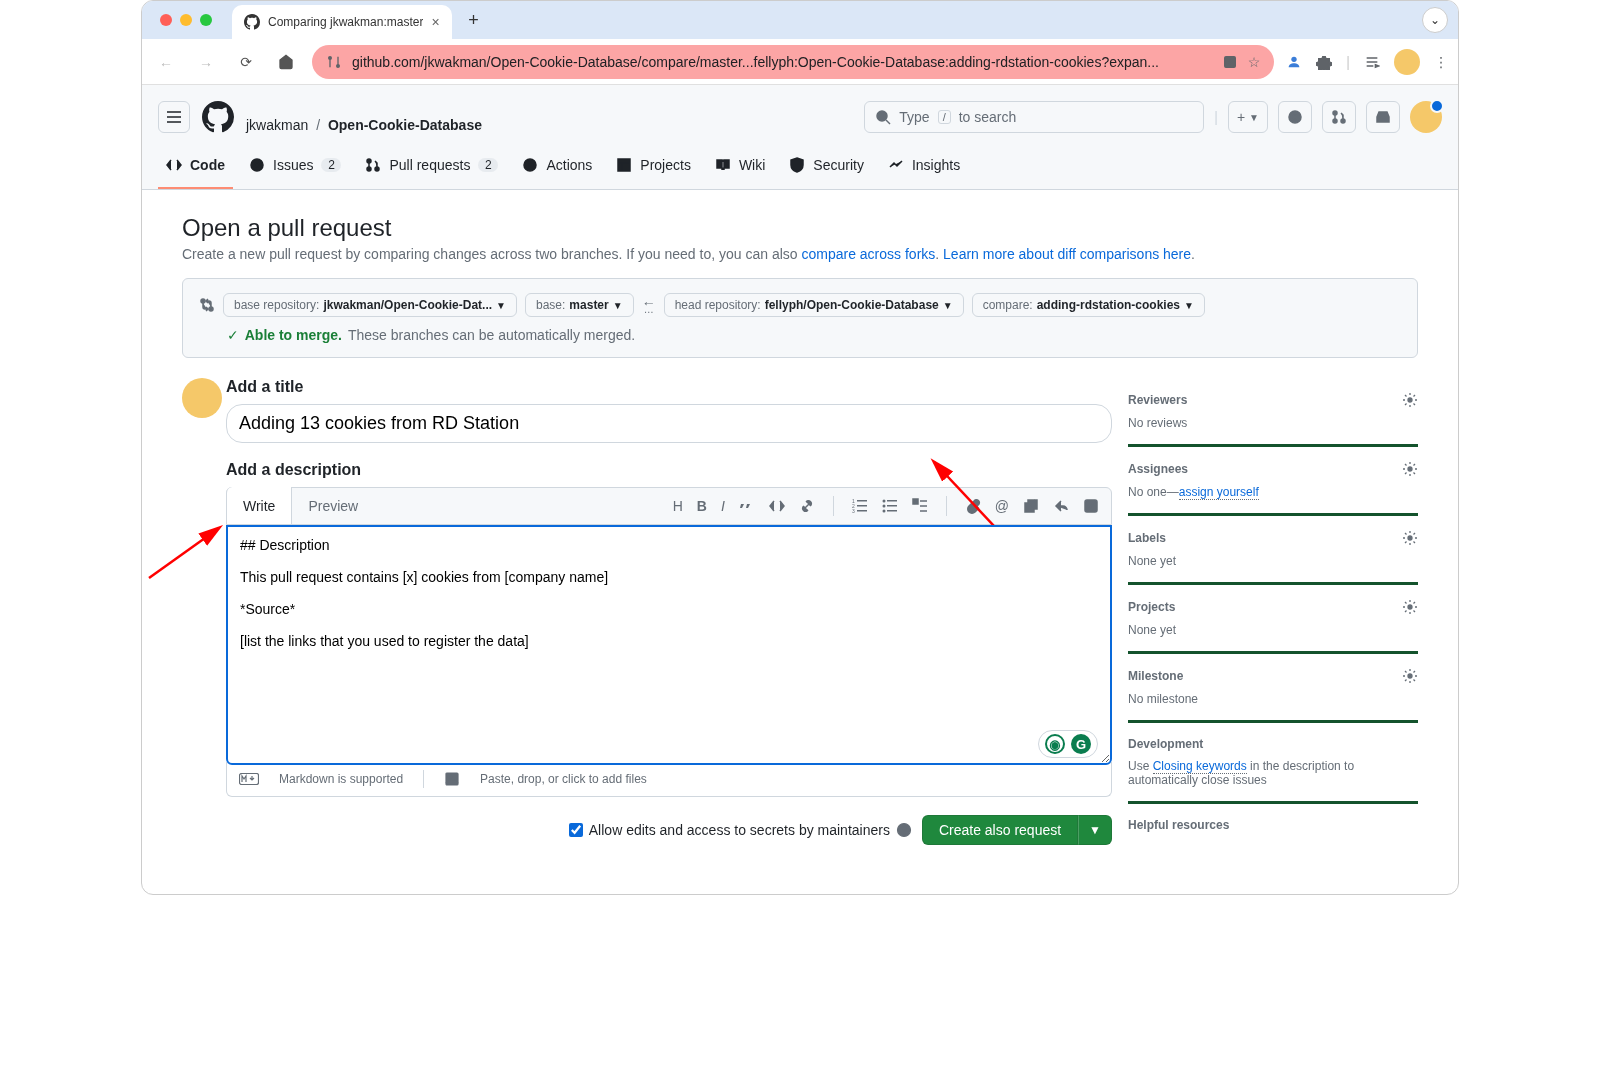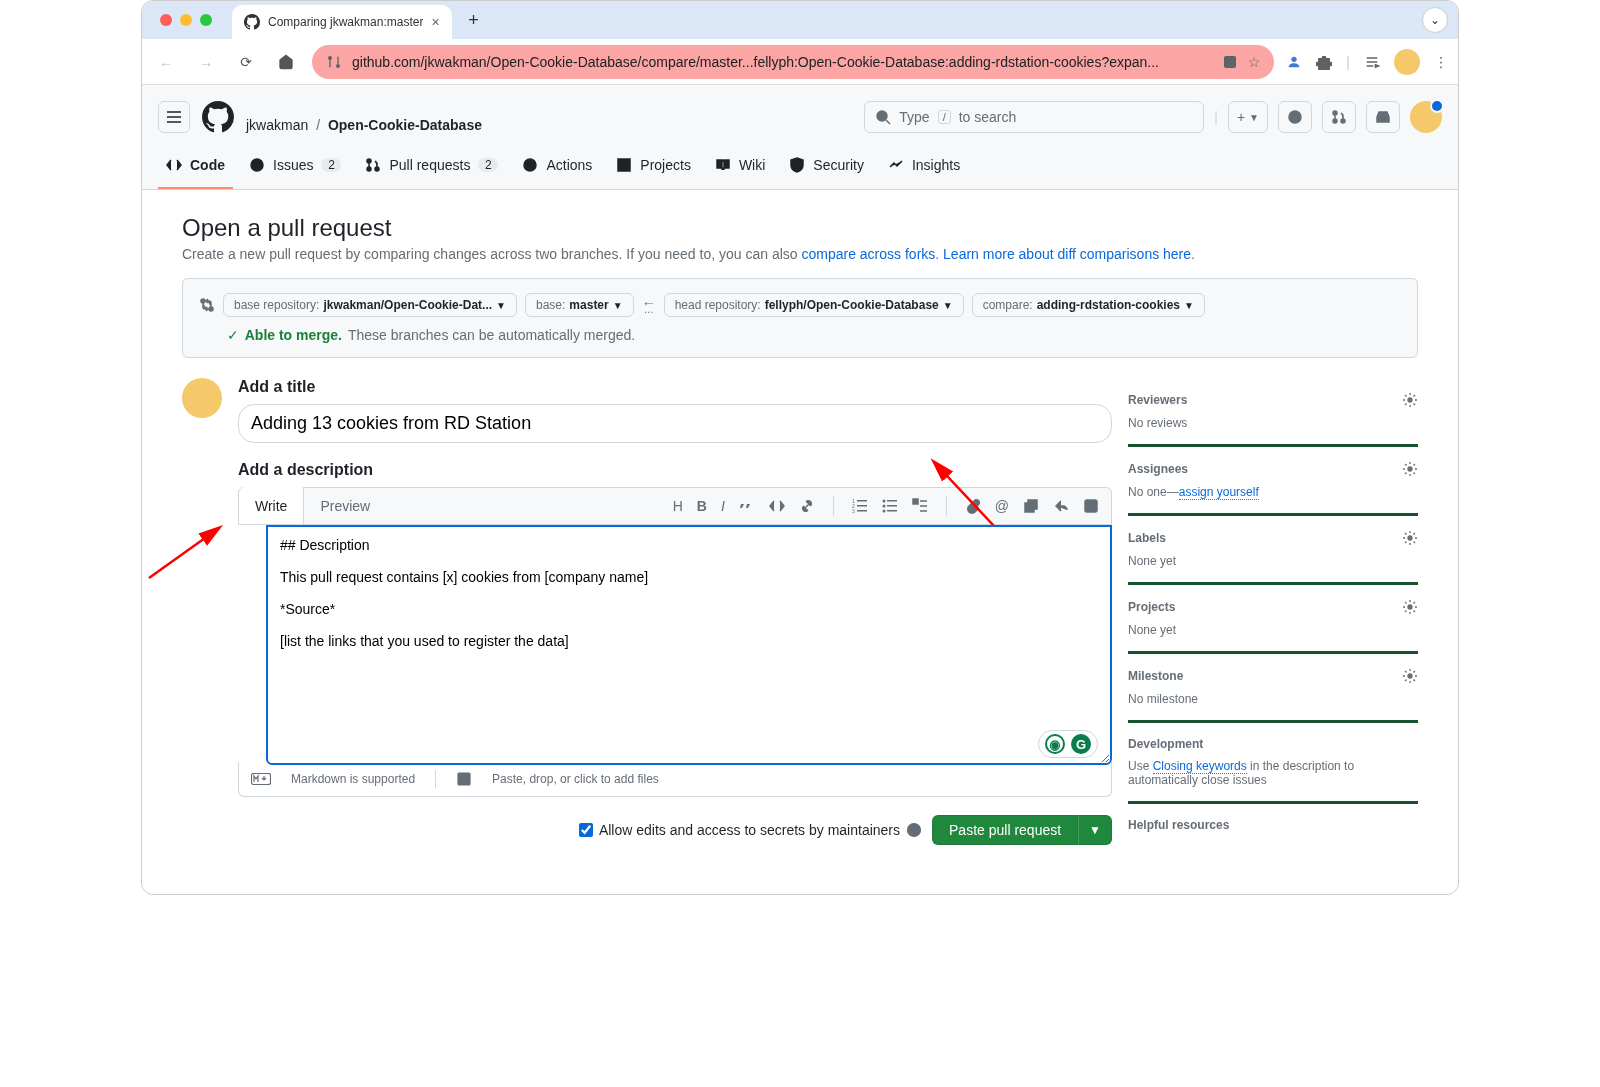--- a/index.html
+++ b/index.html
@@ -146,21 +146,21 @@
 }
 .branch-select strong { color: #1f2328; font-weight: 600; white-space: nowrap; overflow: hidden; text-overflow: ellipsis; }
 .branch-select .caret { font-size: 10px; color: #1f2328; }
 .arrow-left { color: #656d76; font-size: 14px; display: flex; flex-direction: column; align-items: center; line-height: 0.7; }
 .arrow-left .dots { font-size: 10px; }
 .merge-status { display: flex; align-items: center; gap: 6px; font-size: 14px; padding-left: 28px; }
 .merge-status .check { color: #1a7f37; }
 .merge-status .able { color: #1a7f37; font-weight: 600; text-align: right; }
 .merge-status .note { color: #656d76; }
 .pr-body { display: flex; gap: 16px; }
-.pr-left { display: flex; gap: 16px; flex: 1; justify-content: space-between; }
+.pr-left { display: flex; gap: 4px; flex: 1; justify-content: space-between; }
 .pr-avatar { width: 40px; height: 40px; border-radius: 50%; background: #f5c869; flex-shrink: 0; }
 .pr-form { flex: 1; }
 .form-label { font-weight: 600; font-size: 16px; margin-bottom: 8px; display: block; }
 .title-input {
   width: 100%; border: 1px solid #d0d7de; border-radius: 16px; padding: 8px 12px;
   font-size: 18px; margin-bottom: 18px;
 }
 .desc-tabs {
   display: flex; align-items: center; border: 1px solid #d0d7de; border-radius: 6px 6px 0 0;
   background: #f6f8fa;
@@ -168,21 +168,21 @@
 .desc-tab { padding: 10px 16px; font-size: 14px; cursor: pointer; color: #656d76; border-right: 1px solid transparent; }
 .desc-tab.active { background: #fff; color: #1f2328; border-radius: 6px 0 0 0; border-right: 1px solid #d0d7de; border-top: 0; margin-top: -1px; margin-left: -1px; border-left: 1px solid #d0d7de; padding-top: 11px; }
 .desc-toolbar { margin-left: auto; display: flex; align-items: center; gap: 18px; padding-right: 12px; color: #656d76; }
 .desc-toolbar .group { display: flex; gap: 14px; }
 .desc-toolbar .sep-v { width: 1px; height: 20px; background: #d0d7de; }
 .desc-textarea {
   width: 100%; min-height: 240px; border: 2px solid #0969da; border-top: 2px solid #0969da;
   border-radius: 0 0 6px 6px; padding: 10px 12px; font-size: 14px; font-family: inherit;
   resize: vertical; outline: none; position: relative;
 }
-.textarea-wrap { position: relative; margin-left: 28px; }
+.textarea-wrap { position: relative; }
 .grammarly { position: absolute; bottom: 10px; right: 14px; display: flex; gap: 6px; background: #fff; border: 1px solid #d0d7de; border-radius: 14px; padding: 3px 6px; }
 .grammarly span { width: 20px; height: 20px; border-radius: 50%; display: flex; align-items:center; justify-content:center; font-size: 13px; font-weight: bold; }
 .desc-footer {
   display: flex; align-items: center; padding: 8px 12px; gap: 20px; color: #656d76; font-size: 12px;
   border: 1px solid #d0d7de; border-top: none; border-radius: 0 0 6px 6px; margin-top: -6px;
 }
 .desc-footer .fsep { width: 1px; height: 18px; background: #d0d7de; }
 .submit-row { display: flex; justify-content: flex-end; align-items: center; gap: 10px; margin-top: 18px; }
 .allow-edits { display: flex; align-items: center; gap: 6px; font-size: 14px; }
 .allow-edits input { width: 14px; height: 14px; accent-color: #0969da; }
@@ -609,21 +609,21 @@
               <span>Allow edits and access to secrets by maintainers</span>
               <span style="color:#656d76;">
                 <svg class="icon-16" viewBox="0 0 16 16" fill="none" stroke="currentColor" stroke-width="1.2">
                     <circle cx="8" cy="8" r="6.5"></circle>
                     <path d="M6 6a2 2 0 113 2c-1 .5-1 1-1 2"></path>
                     <circle cx="8" cy="12" r="0.5" fill="currentColor"></circle>
                   </svg>
               </span>
             </label>
             <div class="btn-group">
-              <button class="btn-primary">Paste pull request</button>
+              <button class="btn-primary">Create also request</button>
               <button class="btn-primary-caret">▼</button>
             </div>
           </div>
         </div>
       </div>
 
       <div class="pr-sidebar">
         <div class="side-section">
           <div class="side-head">
             <span>Reviewers</span>

